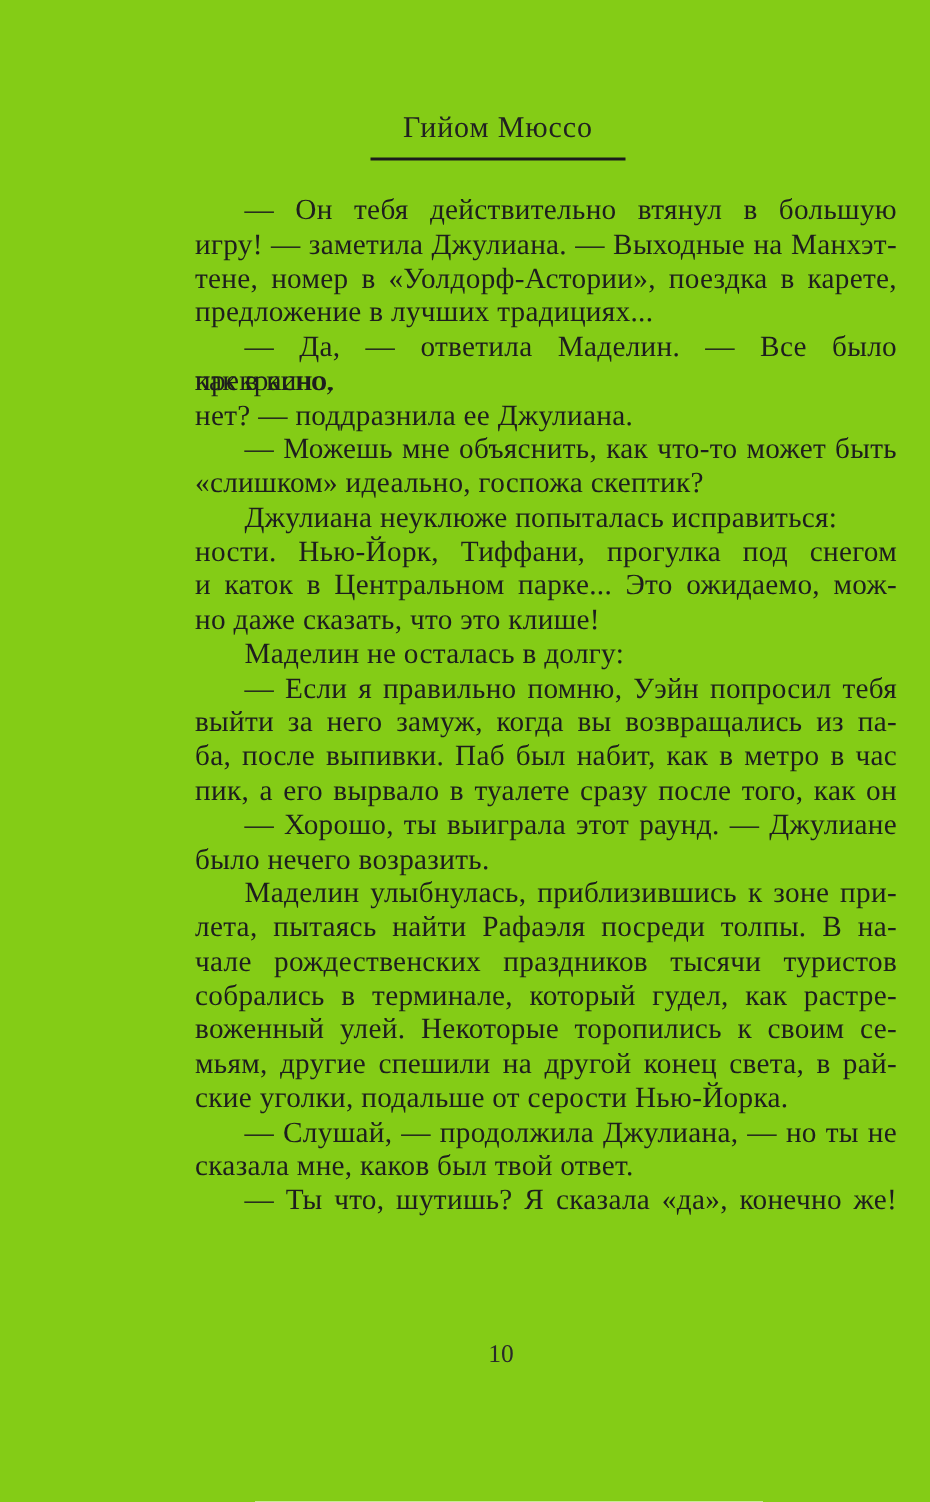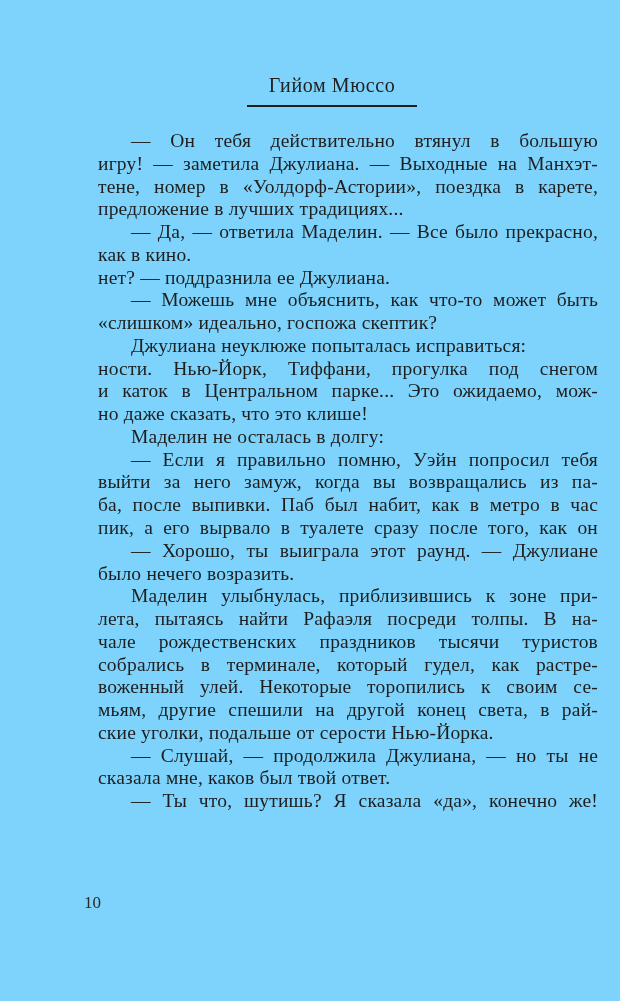--- a/index.html
+++ b/index.html
@@ -1,21 +1,21 @@
 <!DOCTYPE html>
 <html><head>
 <meta charset="utf-8">
 <style>
   * { margin: 0; padding: 0; box-sizing: border-box; }
   html, body { background: #ffffff; }
   .page {
     position: relative;
     width: 620px;
     height: 1001px;
-    background: #7dd3fc;
+    background: #84cc16;
     font-family: "Liberation Serif", "DejaVu Serif", serif;
     color: #1e1e1e;
     overflow: hidden;
   }
   .running-head {
     position: absolute;
     top: 74px;
     left: 98px;
     width: 500px;
     text-align: center;
@@ -45,28 +45,30 @@
     font-size: 19.5px;
     letter-spacing: 0.2px;
   }
   .line {
     line-height: 22.78px;
     height: 22.78px;
     text-align: justify;
     text-align-last: justify;
     white-space: normal;
     overflow: visible;
+    margin-left: 32px;
   }
   .line.first { text-indent: 33px; }
   .line.end  { text-align-last: left; }
   .footer {
     position: absolute;
     top: 893px;
     left: 98px;
     width: 500px;
+    text-align: center;
   }
   .pageno {
     display: inline-block;
     transform: translateX(-14px);
     font-size: 17px;
     color: #2a2a2a;
   }
 </style>
 </head>
 <body>

